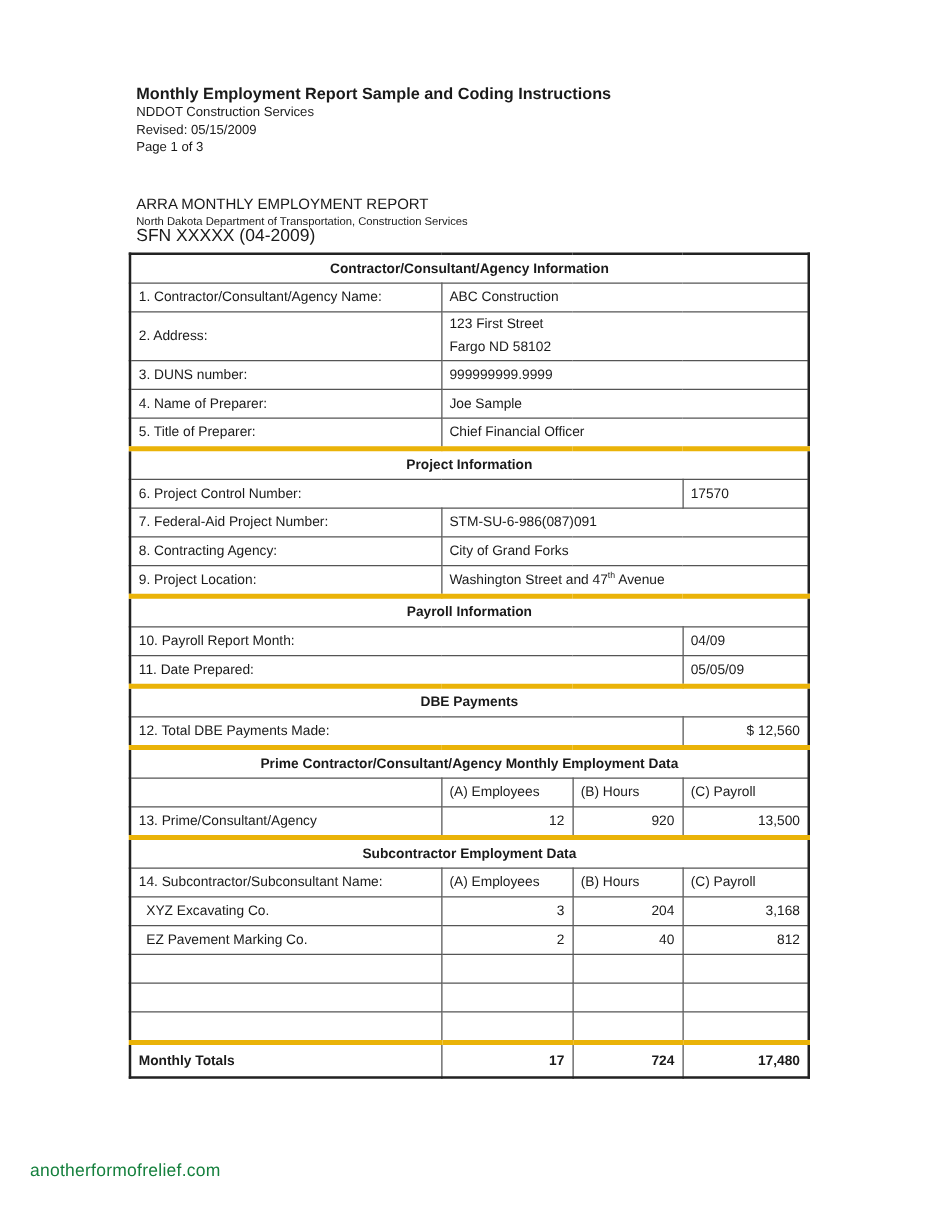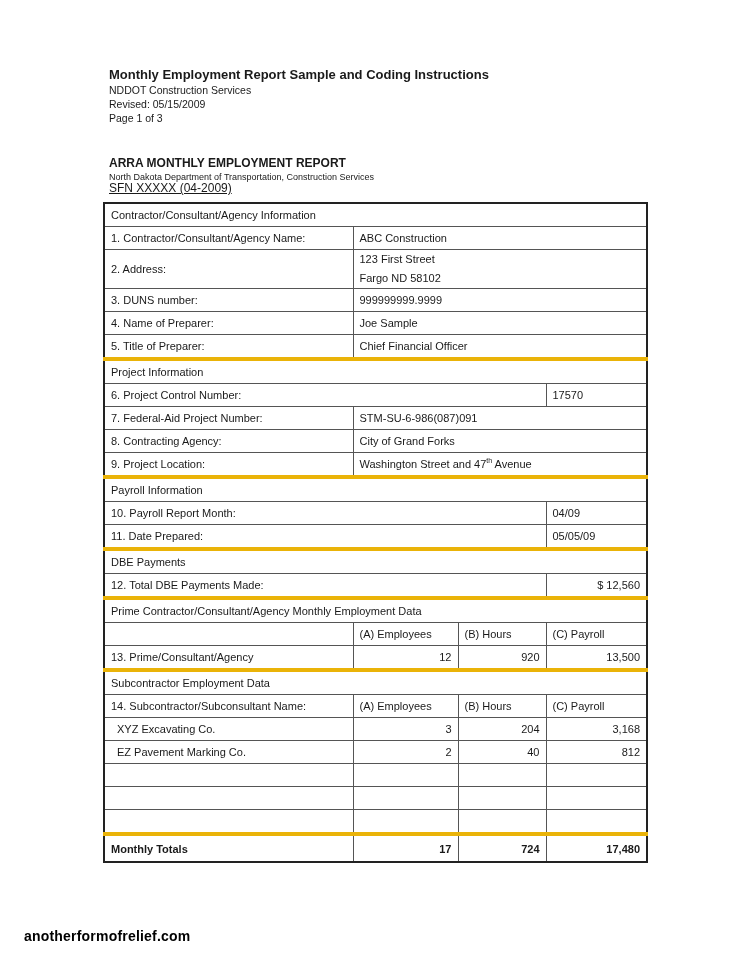--- a/index.html
+++ b/index.html
@@ -4,45 +4,45 @@
 <style>
   html, body { margin: 0; padding: 0; }
   body {
     width: 749px; height: 970px; background: #ffffff; position: relative; overflow: hidden;
     font-family: "Liberation Sans", sans-serif; color: #1a1a1a;
   }
   .hdr-block { position: absolute; left: 109px; top: 66px; }
   .doc-title { font-size: 13px; font-weight: bold; line-height: 17px; }
   .doc-line { font-size: 10.5px; line-height: 14px; }
   .form-block { position: absolute; left: 109px; top: 155px; }
-  .form-title { font-size: 12px; font-weight: bold; line-height: 16px; }
+  .form-title { font-size: 12px; font-weight: normal; line-height: 16px; }
   .form-sub { font-size: 9px; line-height: 12px; }
-  .form-sfn { font-size: 12px; line-height: 11px; text-decoration: underline; }
+  .form-sfn { font-size: 14px; line-height: 11px; }
 
   table.form {
     position: absolute; left: 103px; top: 202px; width: 543px;
     border-collapse: collapse; border: 2px solid #222; table-layout: fixed;
     font-size: 11px;
   }
   table.form td {
     border: 1px solid #555; padding: 0 6px; height: 22px; line-height: 14px;
     vertical-align: middle; white-space: nowrap; overflow: hidden;
   }
   table.form tr.sec td { border-top: 4px solid #eab308; }
-  .sec-h { text-align: left; font-weight: normal; margin-top: 23px; }
+  .sec-h { text-align: center; font-weight: bold; margin-top: 23px; }
   .c { text-align: left; }
   .r { text-align: right; }
   .b { font-weight: bold; }
   .tall td { height: 40px; vertical-align: top; padding-top: 5px; }
   .ind { padding-left: 12px !important; }
   sup { font-size: 7px; line-height: 0; }
 
   .watermark {
-    position: absolute; left: 24px; top: 928px; font-size: 14px; font-weight: bold;
-    color: #000000; letter-spacing: 0.2px;
+    position: absolute; left: 24px; top: 928px; font-size: 14px; font-weight: normal;
+    color: #15803d; letter-spacing: 0.2px;
   }
 </style>
 </head>
 <body>
 
 <div class="hdr-block">
   <div class="doc-title">Monthly Employment Report Sample and Coding Instructions</div>
   <div class="doc-line">NDDOT Construction Services</div>
   <div class="doc-line">Revised:  05/15/2009</div>
   <div class="doc-line">Page 1 of 3</div>

